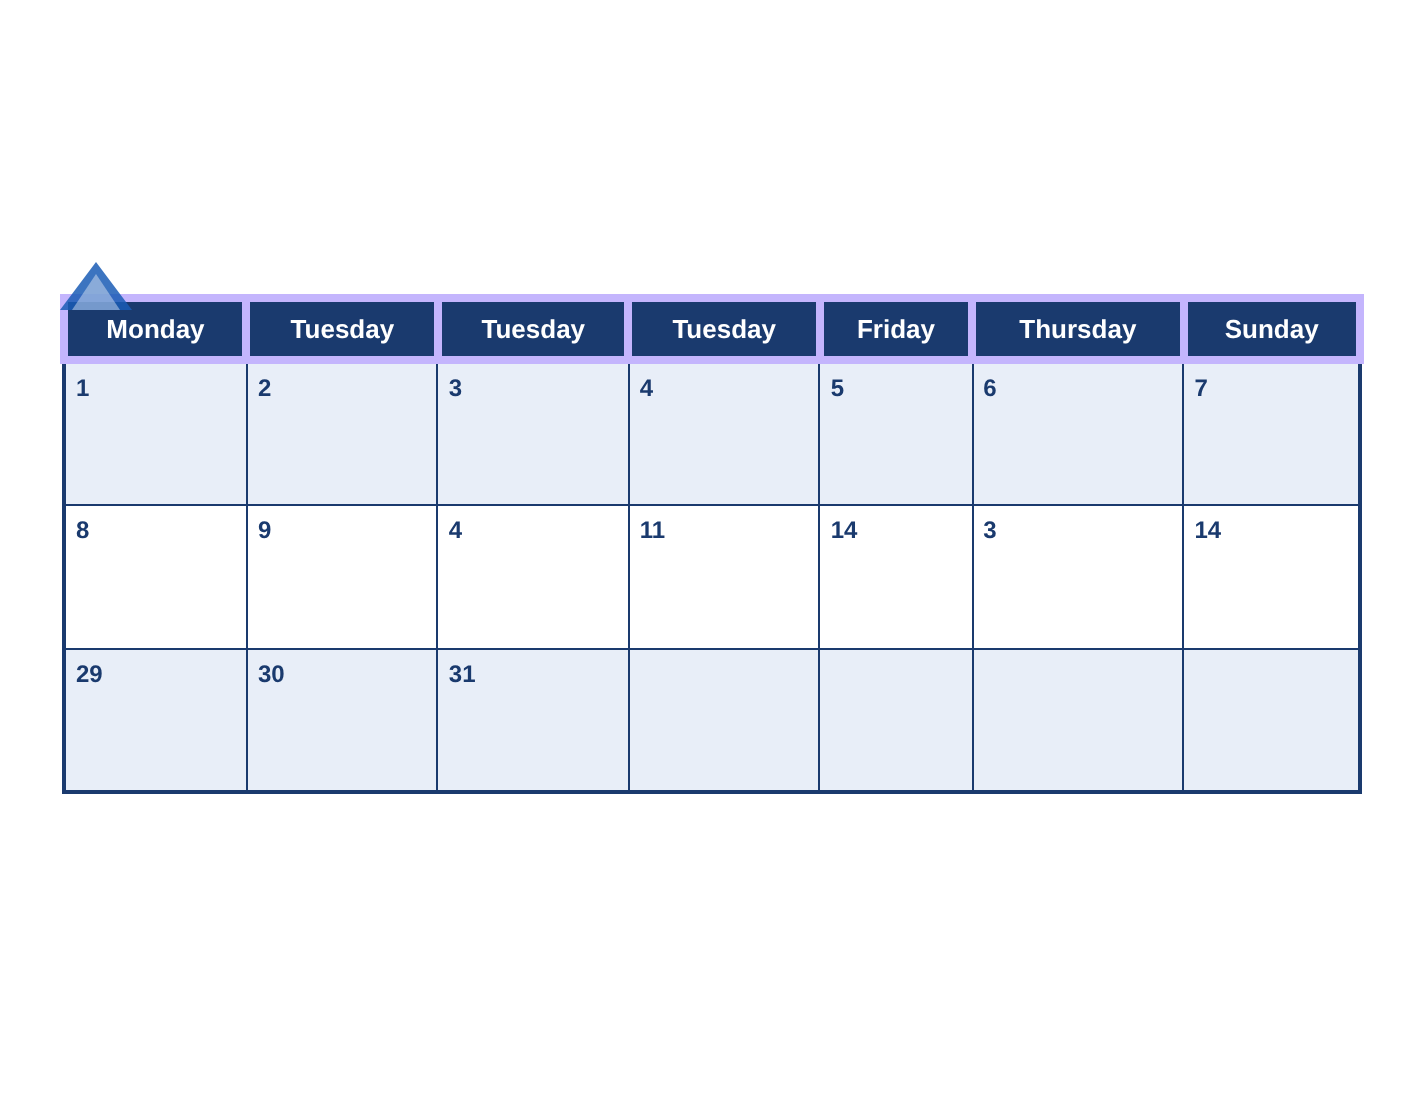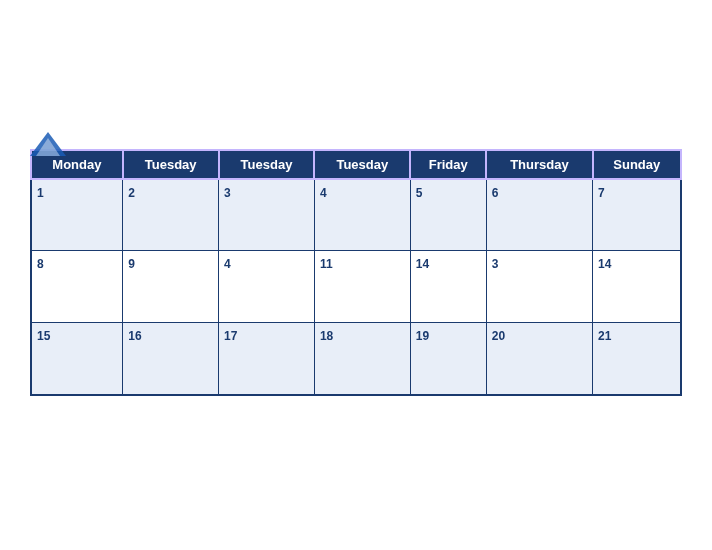--- a/index.html
+++ b/index.html
@@ -67,21 +67,21 @@
       border-collapse: collapse;
       border: 2px solid #1a3a6e;
     }
     .calendar-table thead tr th {
       background-color: #1a3a6e;
       color: #fff;
       text-align: center;
       padding: 6px 4px;
       font-size: 13px;
       font-weight: bold;
-      border: 2px solid #c4b5fd;
+      border: 4px solid #c4b5fd;
     }
     .calendar-table tbody tr td {
       border: 1px solid #1a3a6e;
       vertical-align: top;
       height: 72px;
       padding: 3px 5px;
       background: #fff;
     }
     .calendar-table tbody tr:nth-child(odd) td {
       background-color: #e8eef8;
@@ -143,23 +143,23 @@
         <tr>
           <td><span class="day-num">8</span></td>
           <td><span class="day-num">9</span></td>
           <td><span class="day-num">4</span></td>
           <td><span class="day-num">11</span></td>
           <td><span class="day-num">14</span></td>
           <td><span class="day-num">3</span></td>
           <td><span class="day-num">14</span></td>
         </tr>
         <tr>
-          <td><span class="day-num">15</span></td>
-          <td><span class="day-num">16</span></td>
-          <td><span class="day-num">17</span></td>
-          <td><span class="day-num">18</span></td>
-          <td><span class="day-num">19</span></td>
-          <td><span class="day-num">20</span></td>
-          <td><span class="day-num">21</span></td>
+          <td><span class="day-num">29</span></td>
+          <td><span class="day-num">30</span></td>
+          <td><span class="day-num">31</span></td>
+          <td class="empty-cell"></td>
+          <td class="empty-cell"></td>
+          <td class="empty-cell"></td>
+          <td class="empty-cell"></td>
         </tr>
       </tbody>
   </table>
 </div>
 
 </body></html>

